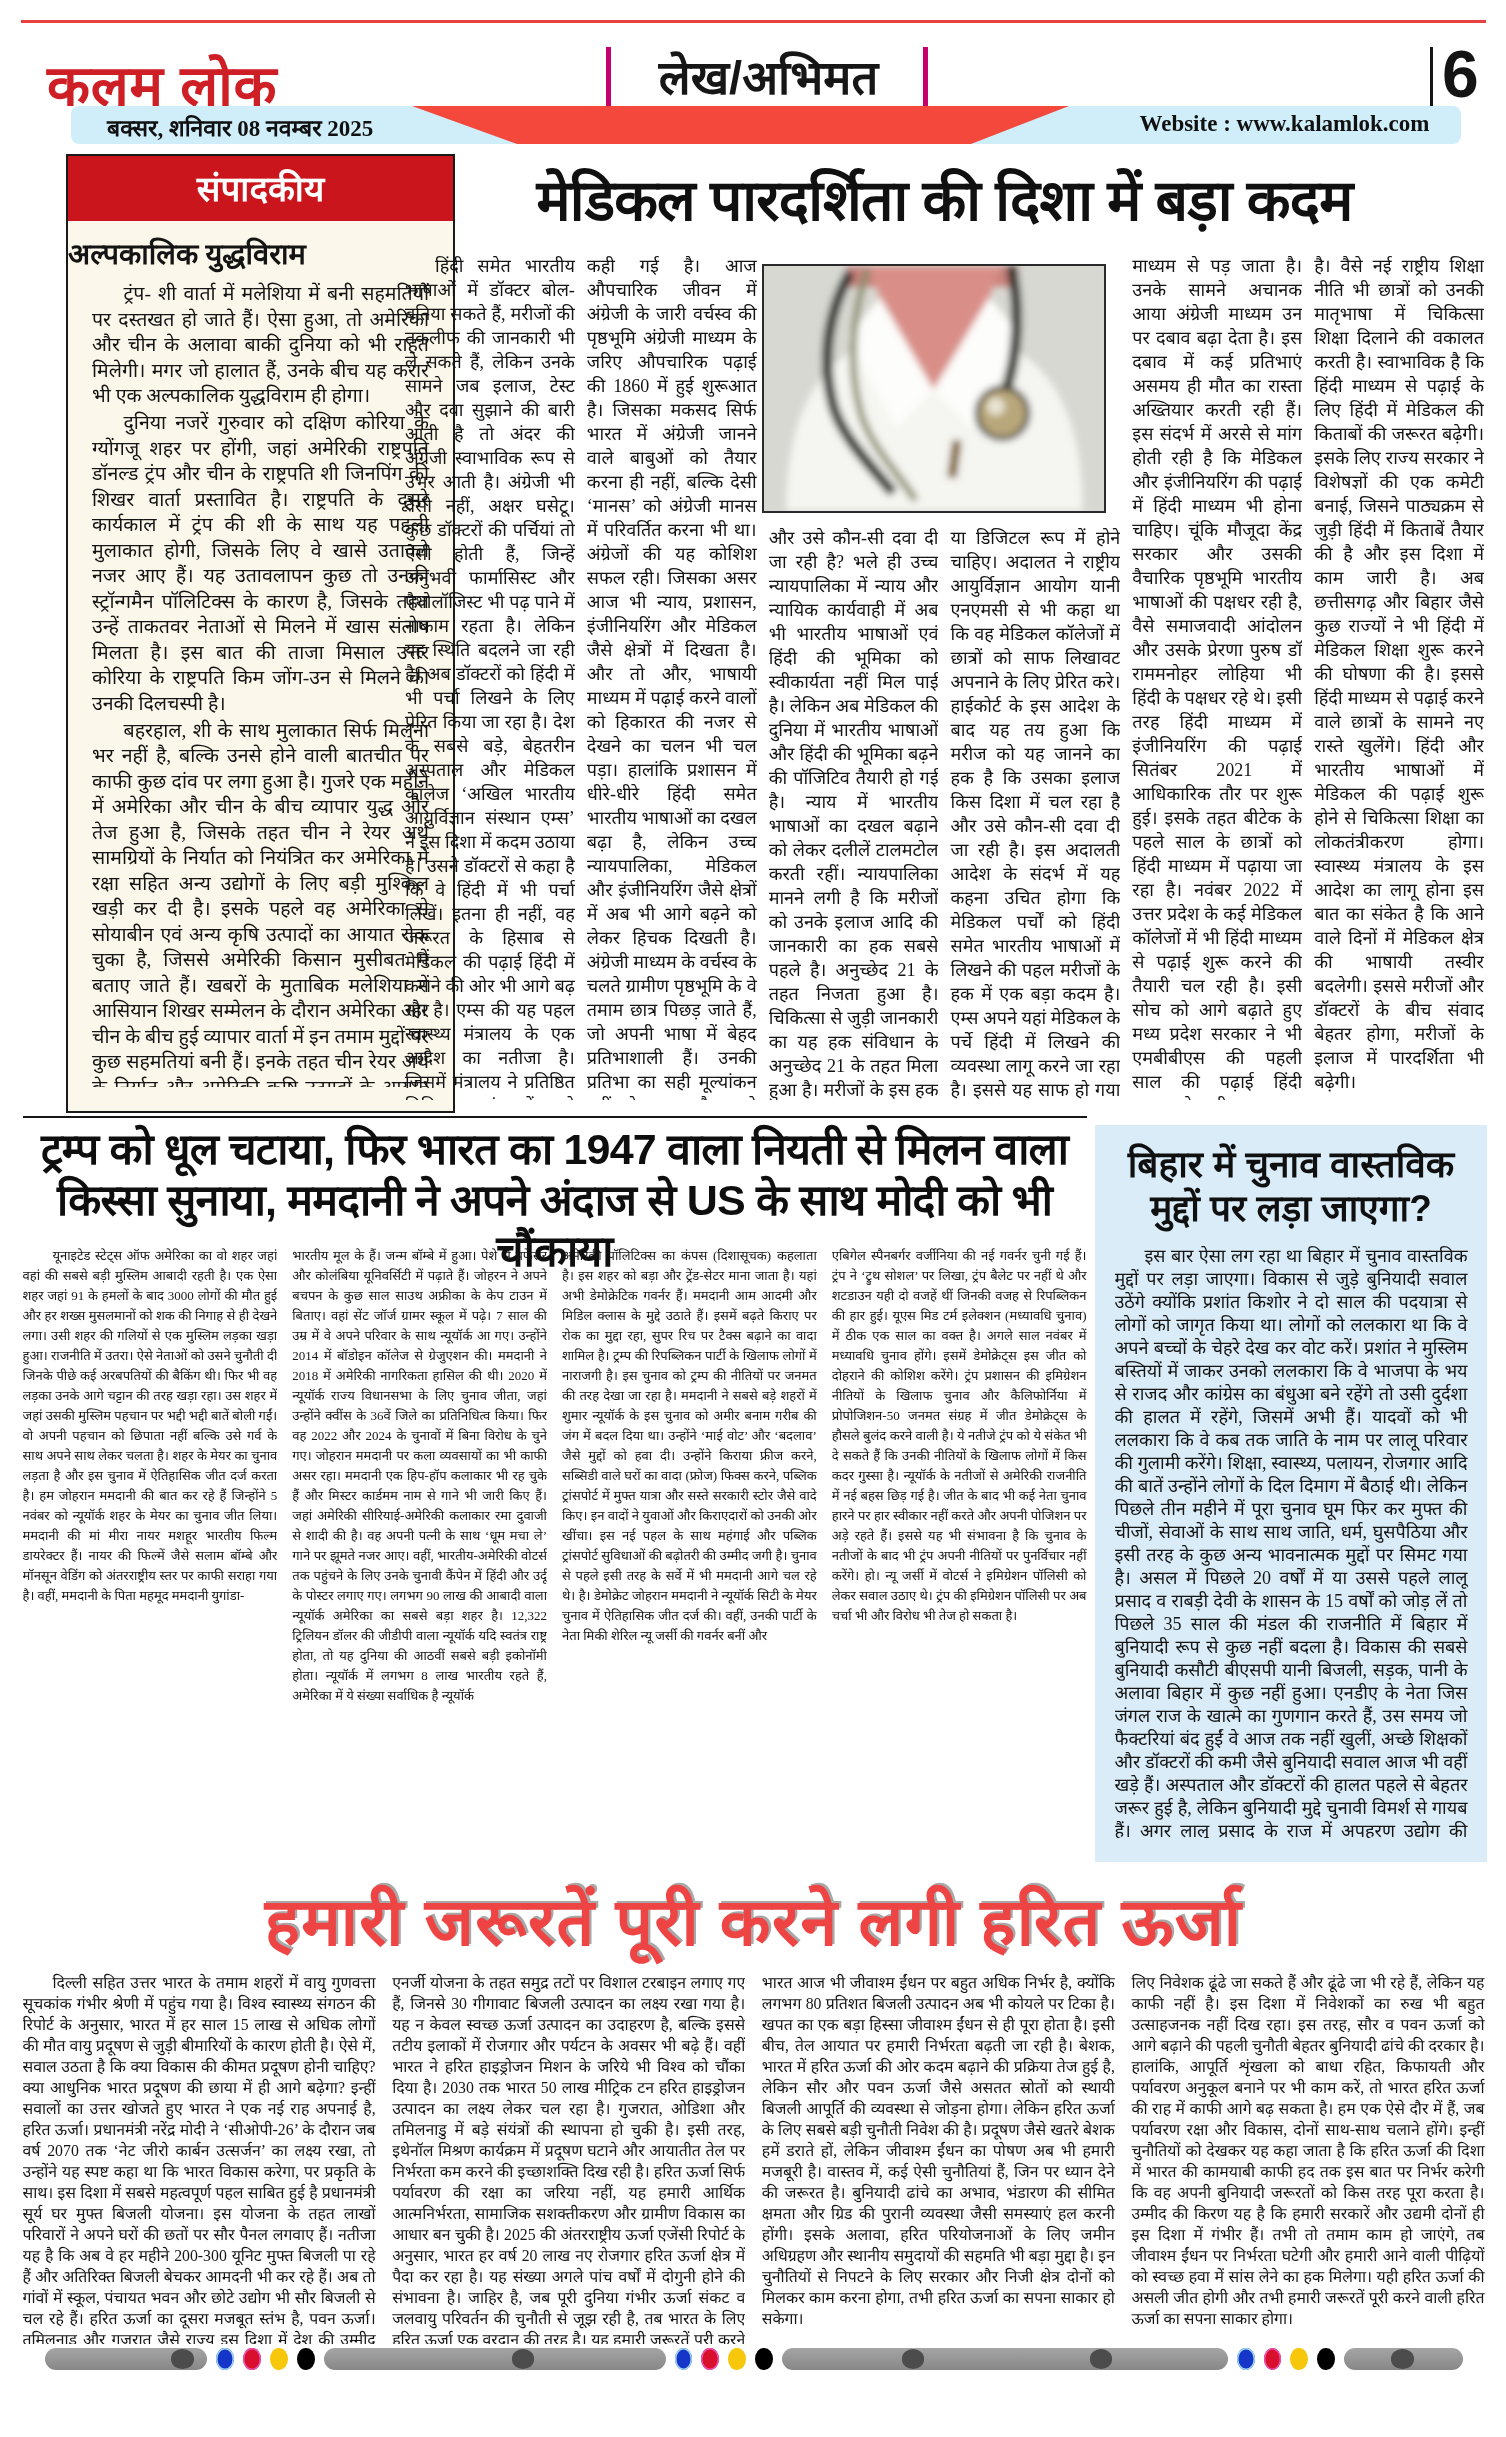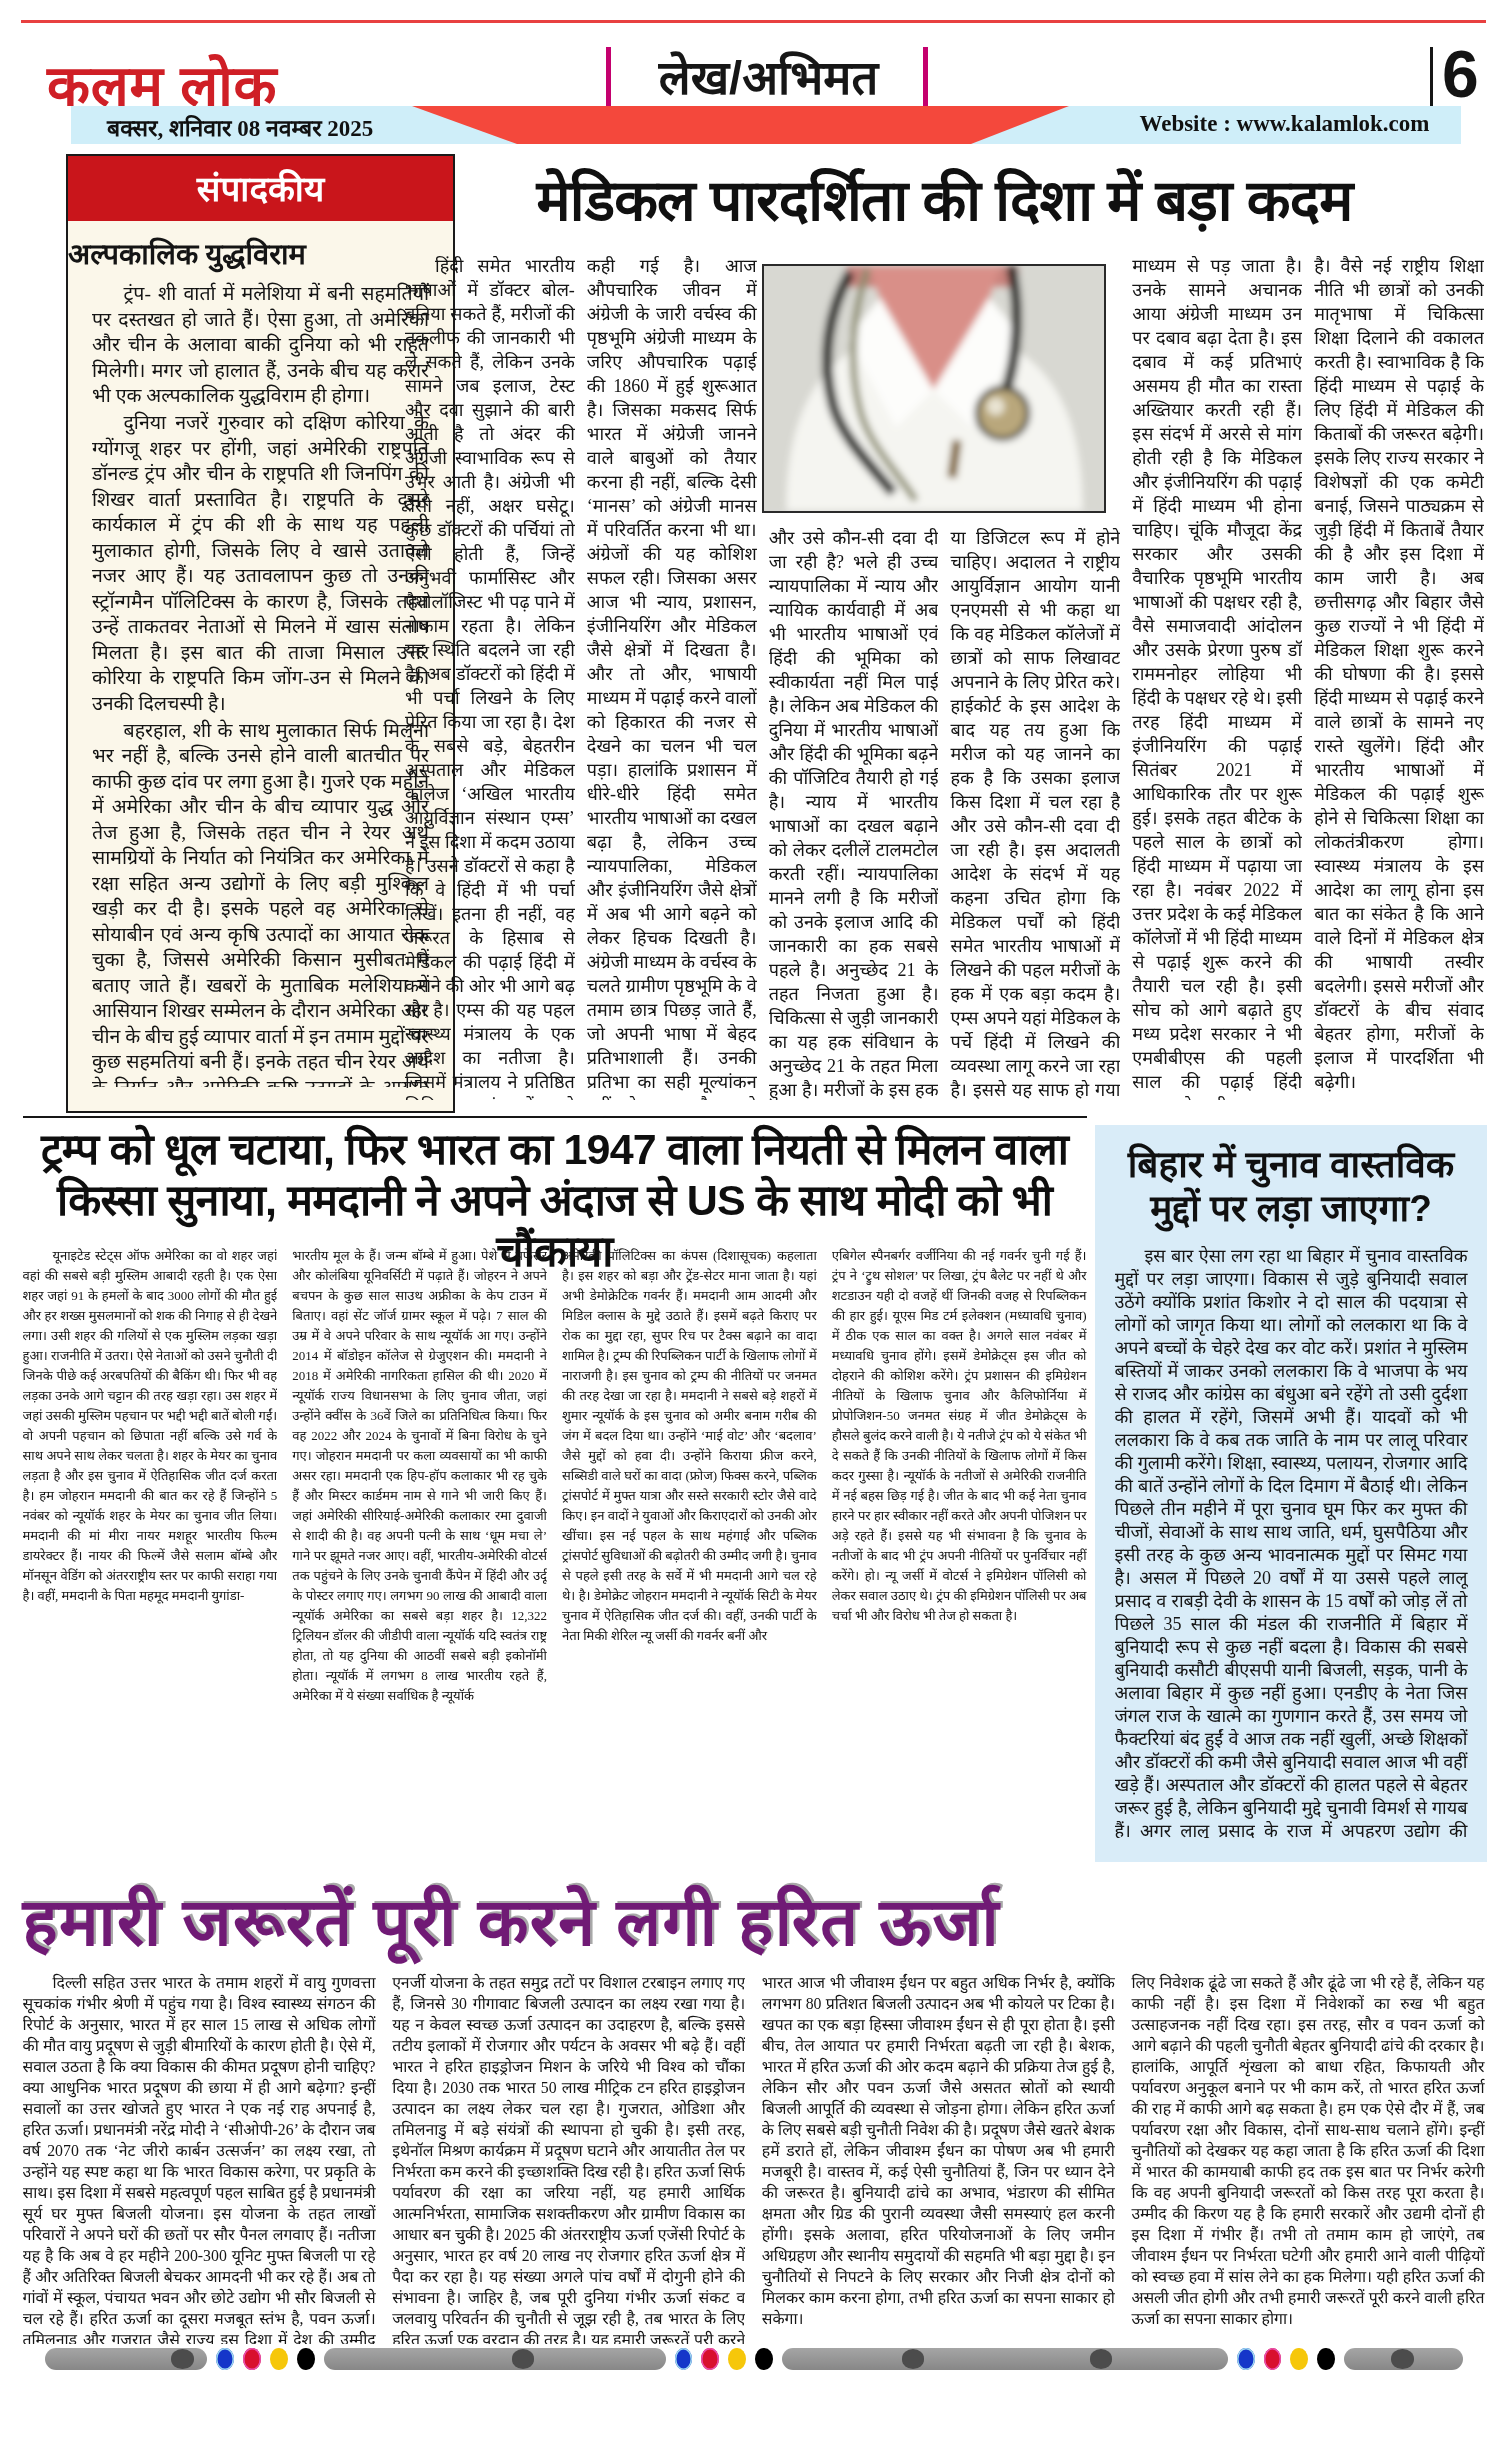--- a/index.html
+++ b/index.html
@@ -11,21 +11,21 @@
   .top-rule{left:21px;top:19.5px;width:1465px;height:3.8px;background:#e84040;}
   .masthead{left:47px;top:45px;font-size:56px;font-weight:bold;color:#cf1f26;
             font-family:"Liberation Sans","DejaVu Sans",sans-serif;letter-spacing:0.8px;}
   .section-title{left:617px;top:44px;width:303px;text-align:center;font-size:47px;font-weight:bold;
                  font-family:"Liberation Sans","DejaVu Sans",sans-serif;color:#161616;}
   .mag-bar{width:4.5px;height:81px;background:#c4006e;top:47px;}
   .mag-bar.left{left:606px;} .mag-bar.right{left:923px;}
   .pageno-divider{left:1430px;top:47px;width:3px;height:72px;background:#161616;}
   .page-number{left:1442px;top:36px;font-size:66px;font-weight:bold;
                font-family:"Liberation Sans","DejaVu Sans",sans-serif;}
-  .date-band{left:71px;top:106px;width:1390px;height:38px;background:#cfeef9;}
+  .date-band{left:71px;top:106px;width:1390px;height:38px;background:#cfeef9;border-radius:8px;}
   .date-band .red-seg{position:absolute;left:0;top:0;width:100%;height:100%;background:#f4483c;
       clip-path:polygon(341px 0,998px 0,900px 100%,446px 100%);}
   .dateline{position:absolute;left:36px;top:5.3px;font-size:23px;font-weight:bold;color:#111;}
   .website{position:absolute;right:31.5px;top:5.3px;font-size:23px;font-weight:bold;color:#111;}
 
   
   .editorial{left:66px;top:154px;width:389px;height:959px;background:#fbf7ea;border:2.3px solid #1a1a1a;box-sizing:border-box;}
   .editorial-label{background:#c9151b;color:#fff;text-align:center;font-size:35px;font-weight:bold;
                    font-family:"Liberation Sans","DejaVu Sans",sans-serif;padding:7.5px 0 10.5px 0;}
   .editorial-subtitle{text-align:left;font-size:29px;font-weight:bold;padding:12px 0 6px 0;}
@@ -49,22 +49,22 @@
   .a2-cols{left:22.5px;top:1246px;width:1064px;height:612px;display:flex;gap:15px;}
   .a2-cols .col{flex:1;font-size:13px;line-height:20px;height:100%;}
 
   
   .bihar-box{left:1095px;top:1125px;width:392px;height:737px;background:#d9ecf8;box-sizing:border-box;padding:18px 19.5px 13.5px 19.5px;}
   .bihar-headline{text-align:center;font-size:37px;line-height:44px;font-weight:bold;
                   font-family:"Liberation Sans","DejaVu Sans",sans-serif;color:#101010;margin-bottom:13.5px;}
   .bihar-body{font-size:18px;line-height:23px;text-align:justify;text-indent:30px;height:593px;overflow:hidden;}
 
   
-  .a4-headline{left:22.5px;top:1874px;width:1462px;text-align:left;font-size:66px;font-weight:bold;
-               font-family:"Liberation Sans","DejaVu Sans",sans-serif;color:#701a75;letter-spacing:1.5px;
+  .a4-headline{left:22.5px;top:1874px;width:1462px;text-align:center;font-size:66px;font-weight:bold;
+               font-family:"Liberation Sans","DejaVu Sans",sans-serif;color:#ef4444;letter-spacing:1.5px;
                text-shadow:2.3px -2.3px 0 #a8a8a8;}
   .a4-cols{left:22.5px;top:1972px;width:1462px;height:372px;display:flex;gap:16.5px;}
   .a4-cols .col{flex:1;font-size:15.8px;line-height:21px;height:100%;}
 
   
   .reg-row{left:45px;top:2347px;width:1418px;height:24px;display:flex;align-items:center;gap:9px;}
   .reg-bar{position:relative;height:22.5px;border-radius:11.3px;background:linear-gradient(#a5a5a5,#878787);}
   .reg-oval{position:absolute;top:1.5px;width:22.5px;height:19.5px;border-radius:50%;background:#4c4c4c;}
   .reg-dot{width:18px;height:22.5px;border-radius:50%;}
   .dot-blue{background:#1536c9;box-shadow:0 0 0 1.5px #9fd8ef inset;}

